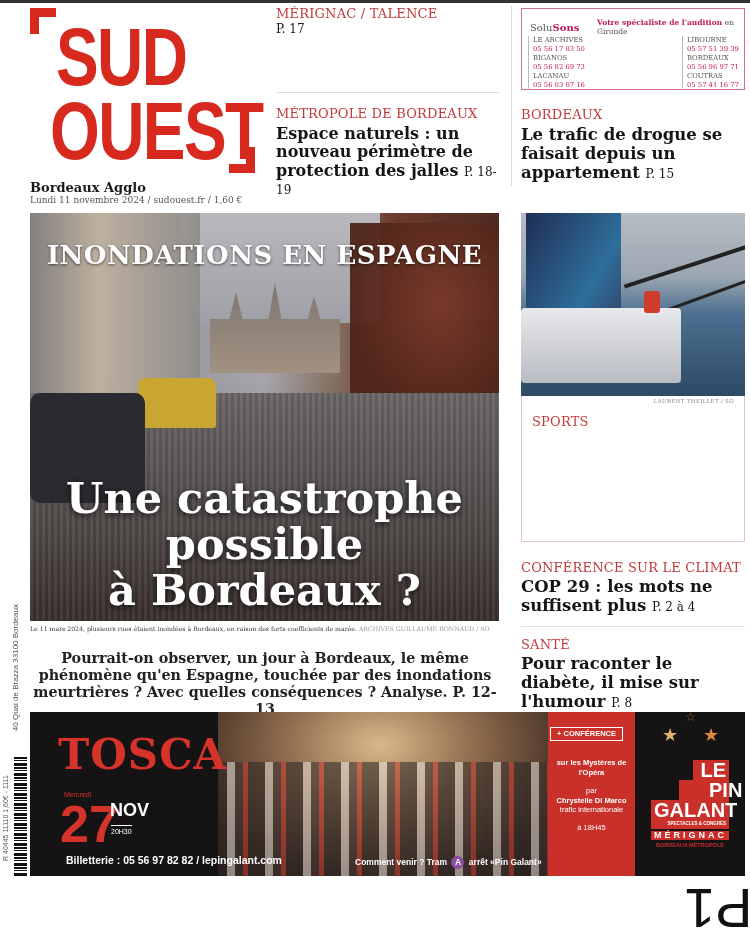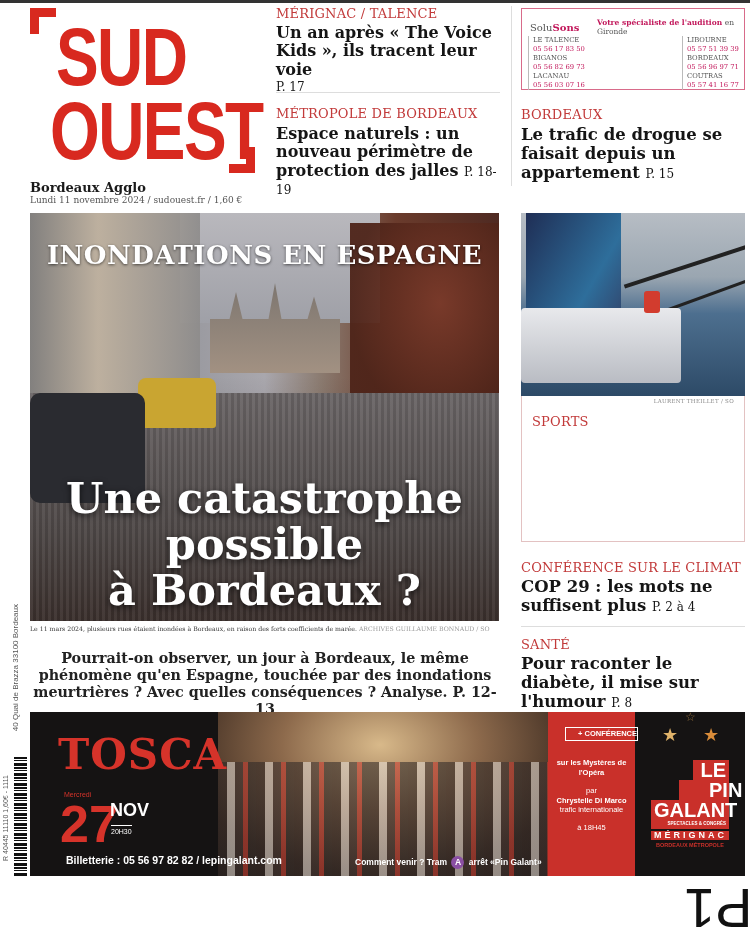--- a/index.html
+++ b/index.html
@@ -78,21 +78,21 @@
   .tosca-title { left: 28px; top: 18px; color: #d6332a; font-size: 42px; font-weight: bold; letter-spacing: 1px; }
   .tosca-merc { left: 34px; top: 79px; color: #d6332a; font-size: 7px; font-family: "Liberation Sans", sans-serif; }
   .tosca-day { left: 30px; top: 82px; color: #d6332a; font-size: 52px; font-weight: bold; font-family: "Liberation Sans", sans-serif; }
   .tosca-nov { left: 80px; top: 88px; color: #fff; font-size: 18px; font-weight: bold; font-family: "Liberation Sans", sans-serif; }
   .tosca-time { left: 81px; top: 113px; color: #fff; font-size: 7px; font-family: "Liberation Sans", sans-serif; border-top: 1px solid #fff; padding-top: 2px; }
   .tosca-bill { left: 36px; top: 142px; color: #fff; font-size: 10.5px; font-weight: bold; font-family: "Liberation Sans", sans-serif; }
   .tosca-tram { left: 325px; top: 144px; color: #fff; font-size: 8.5px; font-weight: bold; font-family: "Liberation Sans", sans-serif; }
   .tram-badge { display: inline-block; width: 13px; height: 13px; border-radius: 50%; background: #8a4fa3; text-align: center; line-height: 13px; margin: 0 2px; }
 
   .conf-panel { left: 518px; top: 0; width: 87px; height: 164px; background: #c9302a; }
-  .conf-btn { left: 17px; top: 15px; width: 73px; height: 14px; border: 1px solid #fff; color: #fff; font-size: 7.5px; text-align: right; line-height: 12px; font-weight: bold; font-family: "Liberation Sans", sans-serif; }
+  .conf-btn { left: 2px; top: 15px; width: 73px; height: 14px; border: 1px solid #fff; color: #fff; font-size: 7.5px; text-align: center; line-height: 12px; font-weight: bold; font-family: "Liberation Sans", sans-serif; }
   .conf-text { left: 3px; top: 46px; width: 81px; color: #fff; text-align: center; font-size: 7.5px; line-height: 9.5px; font-family: "Liberation Sans", sans-serif; }
   .conf-text b { display: block; }
 
   .pg-logo { left: 621px; top: 48px; width: 78px; }
   .pg-logo .l { background: #c9302a; color: #fff; font-family: "Liberation Sans", sans-serif; font-weight: bold; text-align: right; padding: 0 3px; line-height: 1; }
   .star { color: #e0b36a; font-size: 18px; }
 
   
   .side-addr { left: 11px; top: 604px; font-size: 8px; color: #555; writing-mode: vertical-rl; transform: rotate(180deg); font-family: "Liberation Sans", sans-serif; }
   .side-code { left: 11px; top: 775px; font-size: 7px; color: #555; writing-mode: vertical-rl; transform: rotate(180deg); font-family: "Liberation Sans", sans-serif; }
@@ -111,35 +111,34 @@
   <div class="abs bracket-tl"></div>
   <div class="abs logo-line logo-sud">SUD</div>
   <div class="abs logo-line logo-ouest">OUEST</div>
   <div class="abs bracket-br"></div>
 </div>
 <div class="abs edition">Bordeaux Agglo</div>
 <div class="abs dateline">Lundi 11 novembre 2024 / sudouest.fr / 1,60 €</div>
 
 <div class="abs" style="left:276px; top:6px; width:225px;">
   <div class="kicker">MÉRIGNAC / TALENCE</div>
-  <div class="headline" style="font-size:16px; margin-top:3px;"><span>Un an après « The Voice Kids », ils tracent leur voie</span></div>
   <div class="pg" style="margin-top:1px;">P. 17</div>
 </div>
 <div class="abs divider" style="left:276px; top:92px; width:224px;"></div>
 <div class="abs" style="left:276px; top:106px; width:228px;">
   <div class="kicker">MÉTROPOLE DE BORDEAUX</div>
   <div class="headline" style="font-size:16px; margin-top:4px;"><span>Espace naturels : un nouveau périmètre de protection des jalles</span> <span class="pg">P. 18-19</span></div>
 </div>
 <div class="abs vrule" style="left:511px; top:6px; height:180px;"></div>
 
 <div class="abs ad-sol">
   <div class="abs sol-logo"><span>Solu</span><b>Sons</b></div>
   <div class="abs sol-tag"><span style="color:#c2185b;font-weight:bold;">Votre spécialiste de l'audition</span> <span>en Gironde</span></div>
   <div class="abs sol-col" style="left:6px; top:27px;">
-    <div class="c">LE TALENCE</div>
+    <div class="c">LE ARCHIVES</div>
       <div class="p">05 56 17 83 50</div>
     <div class="c">BIGANOS</div>
       <div class="p">05 56 82 69 73</div>
     <div class="c">LACANAU</div>
       <div class="p">05 56 03 07 16</div>
   </div>
   <div class="abs sol-col" style="left:160px; top:27px;">
     <div class="c">LIBOURNE</div>
       <div class="p">05 57 51 39 39</div>
     <div class="c">BORDEAUX</div>

